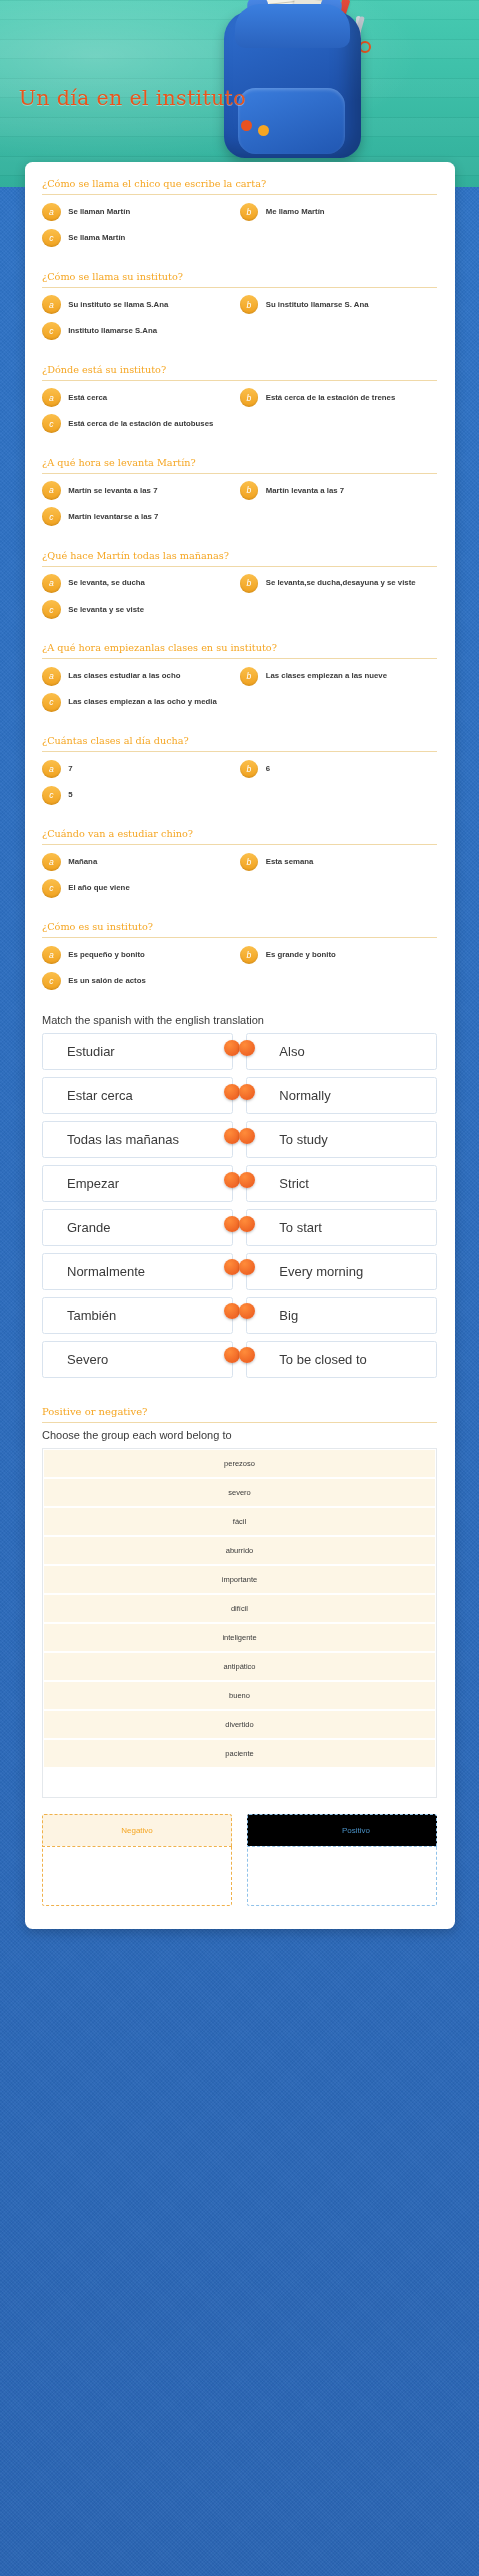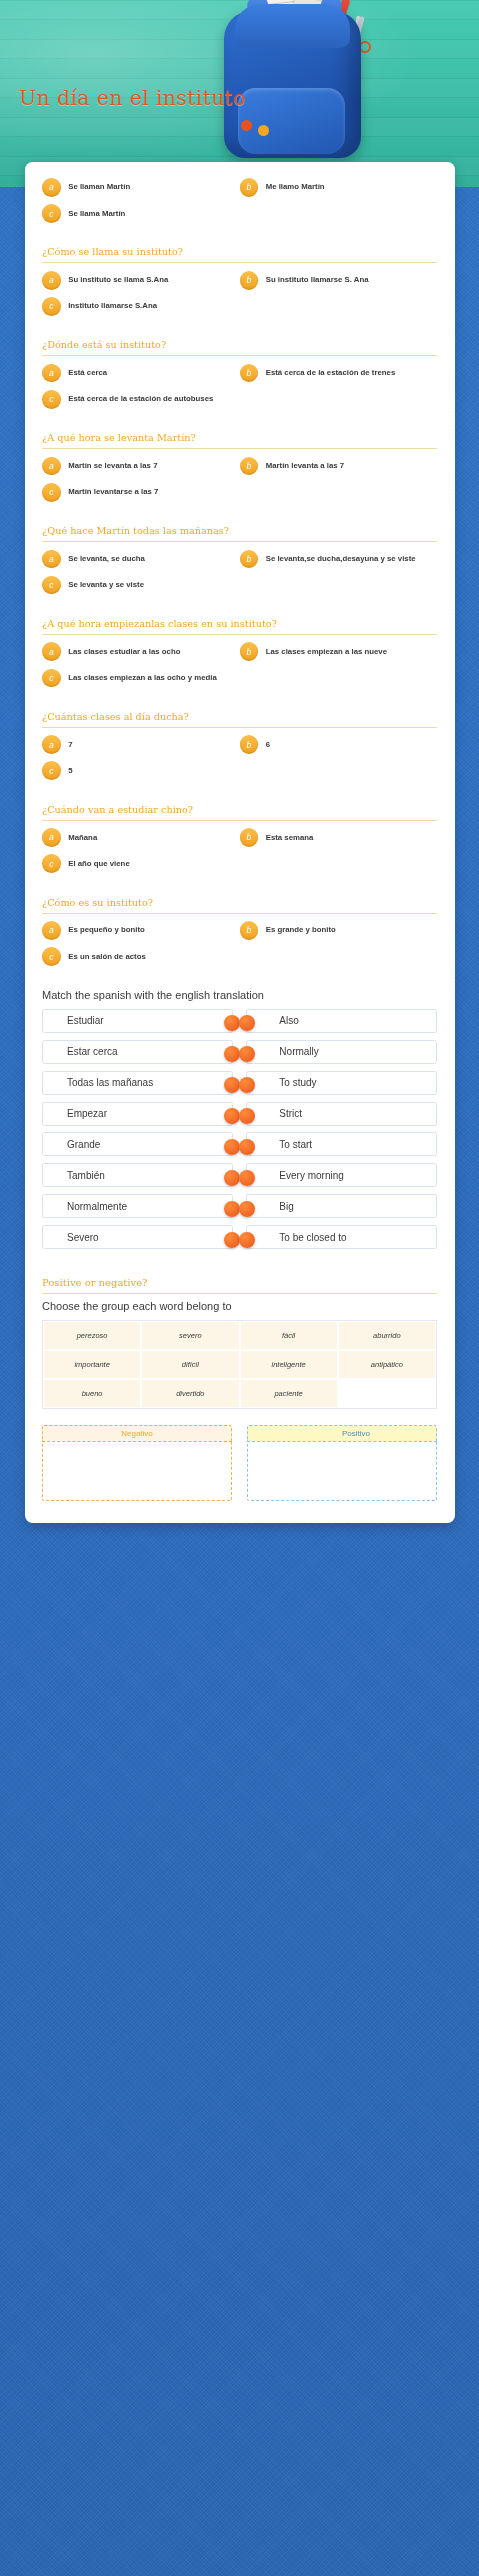--- a/index.html
+++ b/index.html
@@ -167,28 +167,28 @@
 
   .match-intro, .group-intro {
     font-size: 11px;
     color: #3a3a3a;
     margin: 6.2px 0 7.5px 0;
   }
   .match-wrap { display: flex; gap: 13.7px; }
   .match-col { flex: 1; }
   .match-item {
     position: relative;
-    height: 24px;
+    height: 37px;
     border: 0.6px solid #d9e3ee;
     border-radius: 2.5px;
     background: #ffffff;
     margin-bottom: 6.9px;
     display: flex;
     align-items: center;
-    font-size: 10px;
+    font-size: 13px;
     color: #3a3a3a;
   }
   .match-left .label { padding-left: 24px; }
   .match-right .label { padding-left: 32px; }
   .knob {
     position: absolute;
     width: 16px; height: 16px; border-radius: 50%;
     background: radial-gradient(circle at 35% 30%, #ff8c3a, #e8551c);
     box-shadow: 0 1.2px 2.5px rgba(0,0,0,.25);
   }
@@ -198,52 +198,51 @@
   .section-title {
     color: #f5a623;
     font-size: 10px;
     font-family: "DejaVu Serif", serif;
     padding-bottom: 5px;
     border-bottom: 0.6px solid #f0d9a8;
     margin: 21px 0 6.2px 0;
   }
   .grid-words {
     display: grid;
-    grid-template-columns: 1fr 1fr 1fr 1fr;
+    grid-template-columns: 1fr;
     border: 0.6px solid #e4e8ec;
-    font-style: italic;
   }
   .word-cell {
     height: 29px;
     display: flex; align-items: center; justify-content: center;
     font-size: 7.5px; color: #3a3a3a;
     background: #fdf6e6;
     border: 0.6px solid #ffffff;
   }
   .word-cell.empty { background: #ffffff; }
 
   .dropzones { display: flex; gap: 15px; margin-top: 16px; }
   .dz { flex: 1; }
   .dz-head {
-    height: 16px;
+    height: 32px;
     border: 1.2px dashed #f0b14a;
     border-bottom: none;
     background: #fdf4e3;
     color: #f5a623;
     font-size: 8px;
     display: flex; align-items: center; justify-content: center;
     border-radius: 2.5px 2.5px 0 0;
   }
   .dz-body {
     height: 60px;
     border: 1.2px dashed #f0b14a;
     background: #ffffff;
     border-radius: 0 0 2.5px 2.5px;
   }
-  .dz.pos .dz-head { border-color: #8fc2ea; background: #fef9c3; color: #4a90c4; padding-left: 28px; }
+  .dz.pos .dz-head { border-color: #8fc2ea; background: #000000; color: #4a90c4; padding-left: 28px; }
   .dz.pos .dz-body { border-color: #8fc2ea; }
   .footer-gap { height: 37px; }
 </style>
 </head>
 <body>
 
 <div class="page">
 
   <div class="hero">
     <div class="planks"></div>
@@ -268,20 +267,21 @@
       <div class="dot d1"></div>
       <div class="dot d2"></div>
     </div>
 
     <div class="hero-title">Un día en el instituto</div>
   </div>
 
   <div class="card">
 
     <div class="q-block">
+      <div class="q-title">¿Cómo se llama el chico que escribe la carta?</div>
       <div class="opts">
         <div class="opt">
           <span class="bubble">a</span>
           <span class="opt-text">Se llaman Martín</span>
         </div>
         <div class="opt">
           <span class="bubble">b</span>
           <span class="opt-text">Me llamo Martín</span>
         </div>
         <div class="opt">
@@ -452,25 +452,25 @@
         </div>
         <div class="match-item">
           <span class="label">Empezar</span>
           <span class="knob"></span>
         </div>
         <div class="match-item">
           <span class="label">Grande</span>
           <span class="knob"></span>
         </div>
         <div class="match-item">
+          <span class="label">Normalmente</span>
+          <span class="knob"></span>
+        </div>
+        <div class="match-item">
           <span class="label">También</span>
-          <span class="knob"></span>
-        </div>
-        <div class="match-item">
-          <span class="label">Normalmente</span>
           <span class="knob"></span>
         </div>
         <div class="match-item">
           <span class="label">Severo</span>
           <span class="knob"></span>
         </div>
       </div>
       <div class="match-col match-right">
         <div class="match-item">
           <span class="knob"></span>

